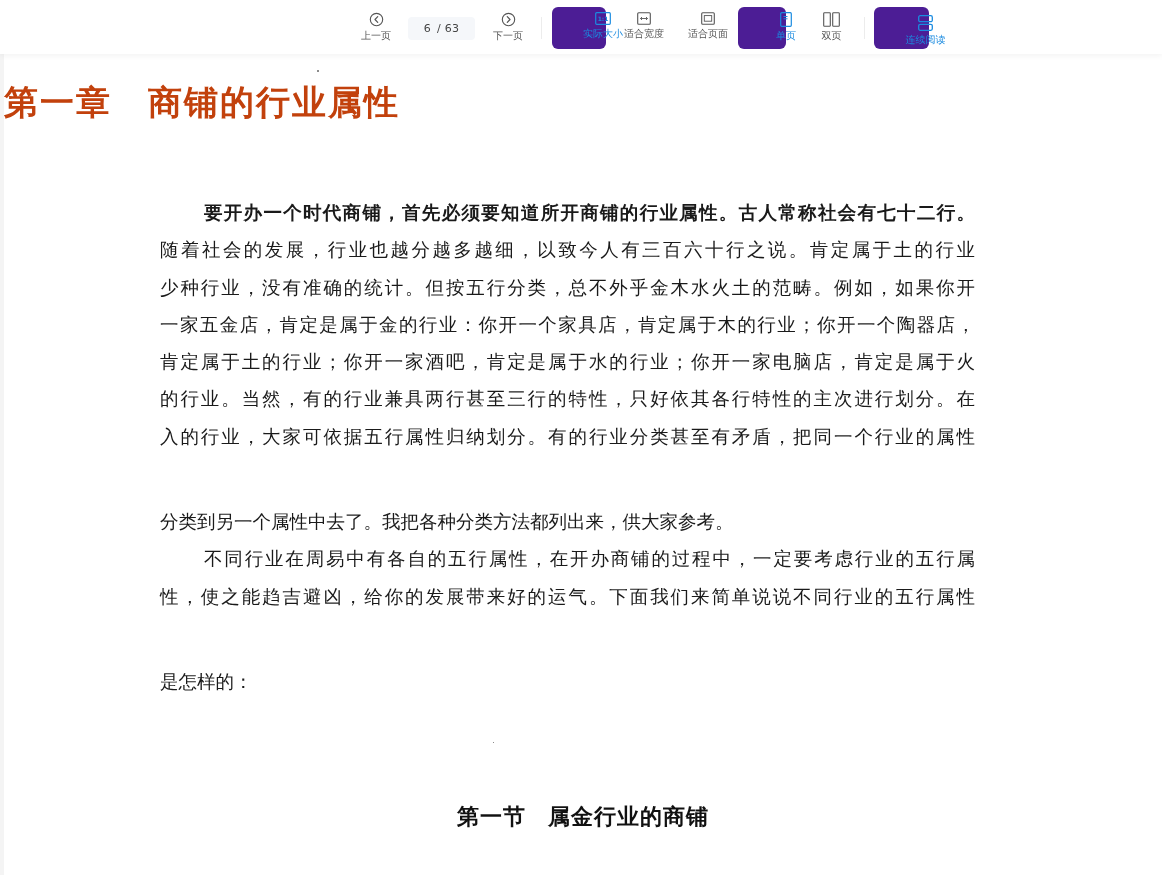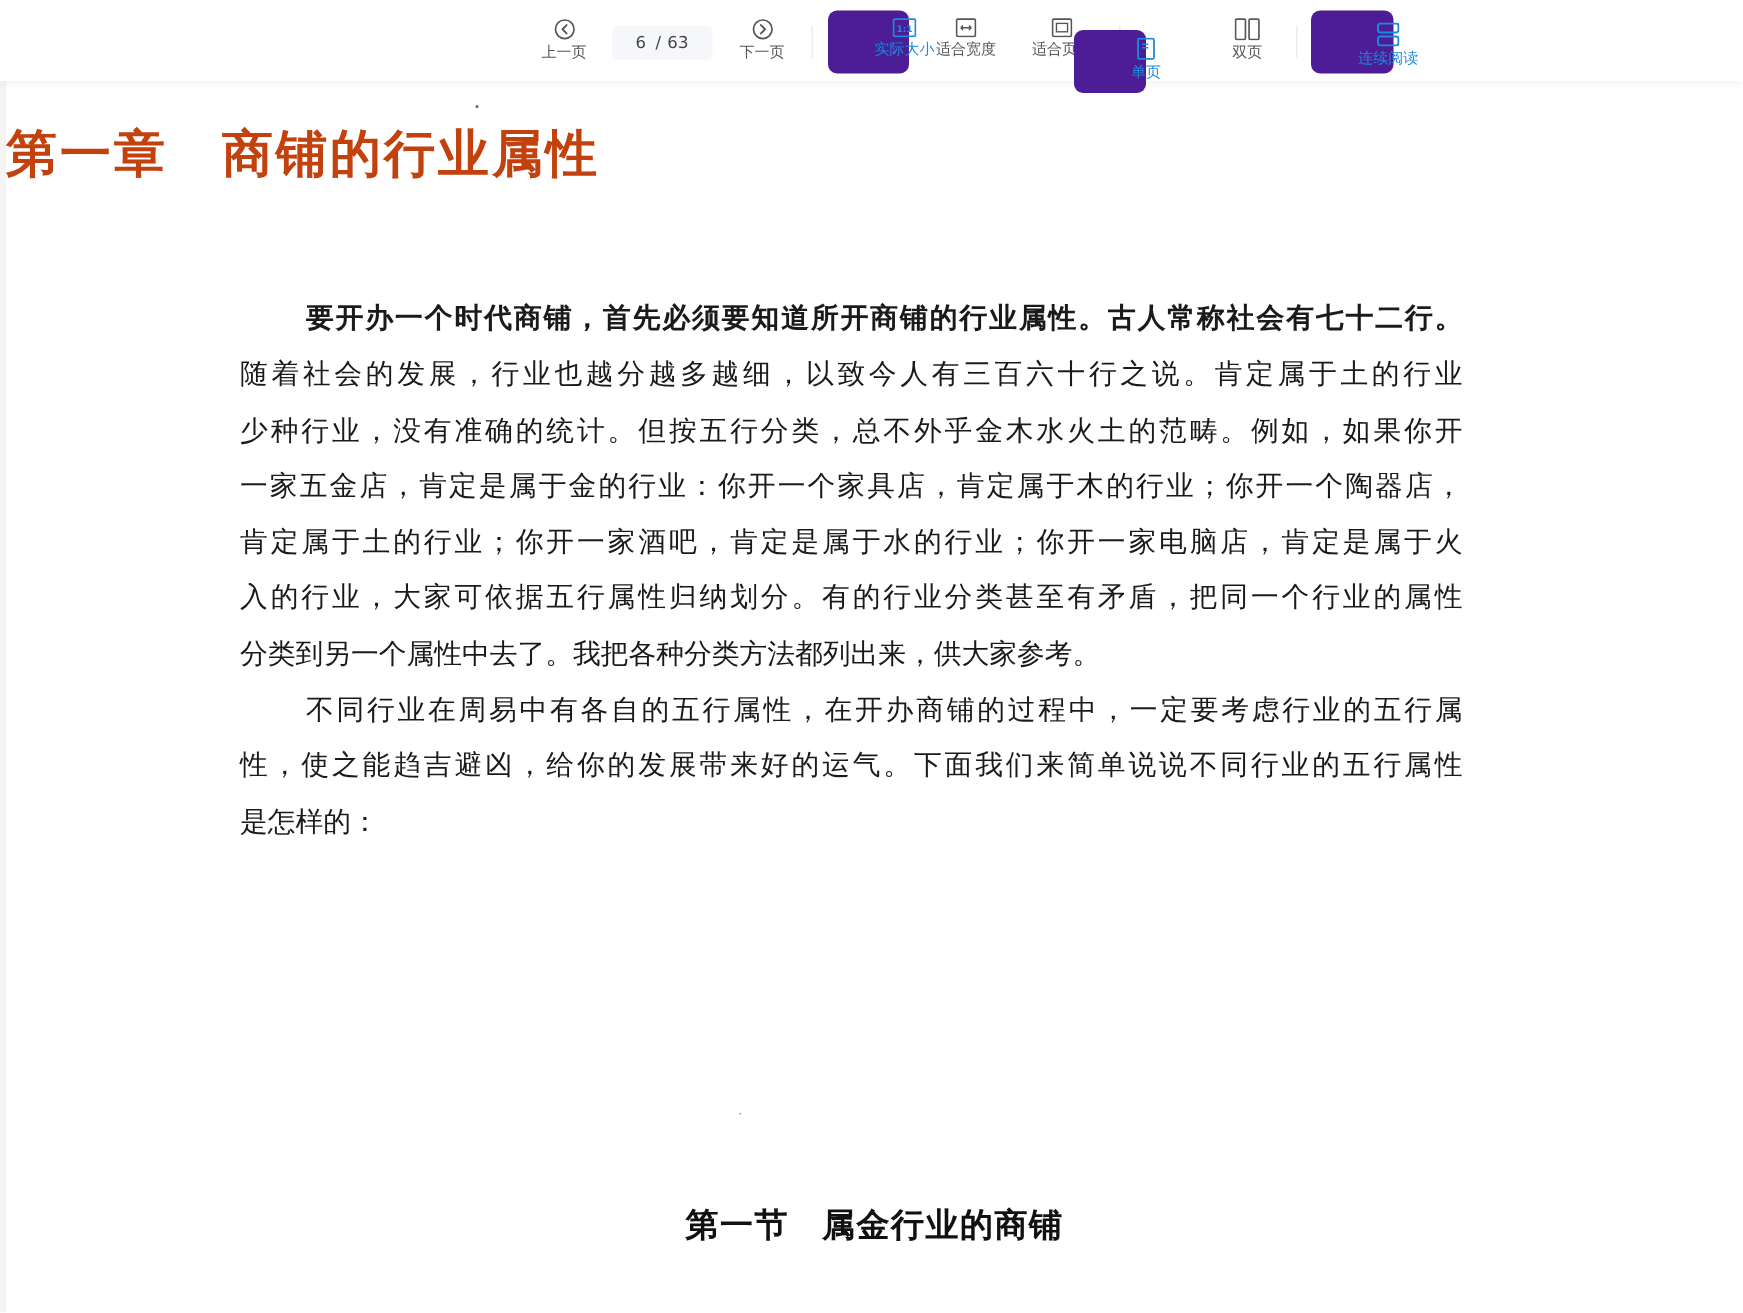--- a/index.html
+++ b/index.html
@@ -53,21 +53,21 @@
   .chapter-title .gap { display: inline-block; width: 36px; }
 
   .body-text {
     position: absolute; left: 156px; top: 140px; width: 815px;
     font-family: "DejaVu Serif", "Liberation Serif", serif;
     font-size: 18.5px; color: #1a1a1a;
     line-height: 37.3px;
     text-align: justify;
   }
   .body-text .line { display: block; white-space: nowrap; text-align-last: justify; text-align: justify; }
-  .body-text .line.last { text-align-last: left; }
+  .body-text .line.last { text-align-last: left; margin-top: 48px; }
 
   .section-title {
     position: absolute; left: 0; width: 1158px; top: 748px; text-align: center;
     font-family: "DejaVu Sans", sans-serif; font-size: 22px; color: #111; letter-spacing: 1px;
   }
   .section-title .gap { display: inline-block; width: 22px; }
 </style>
 </head>
 <body>
 
@@ -125,21 +125,21 @@
       <svg width="14" height="13" viewBox="0 0 14 13">
           <rect x="0.7" y="0.7" width="12.6" height="11.6" rx="1" fill="none" stroke="#555" stroke-width="1.1"></rect>
           <rect x="3.3" y="3.6" width="7.4" height="5.6" fill="none" stroke="#555" stroke-width="0.9"></rect>
         </svg>
     </span>
     <span class="lbl">适合页面</span>
   </div>
 
   <div class="tb-sep" style="left:746px;"></div>
 
-  <div class="tb-btn active" style="left:716px;width:43px;margin-top:13px;">
+  <div class="tb-btn active" style="left:738px;width:43px;">
     <span>
       <svg width="12" height="15" viewBox="0 0 12 15">
           <rect x="0.7" y="0.7" width="10.6" height="13.6" rx="1" fill="none" stroke="#1a8be0" stroke-width="1.2"></rect>
           <path d="M3.5 4.5 H7.5 M3.5 6.8 H7.5" stroke="#1a8be0" stroke-width="1"></path>
         </svg>
     </span>
     <span class="lbl">单页</span>
   </div>
 
   <div class="tb-btn" style="left:810px;width:43px;">
@@ -176,20 +176,21 @@
       <span>第一章</span><span class="gap"></span><span>商铺的行业属性</span>
     </h1>
 
     <div class="body-text">
       <div>
         <span class="line" style="padding-left:44px;font-weight:bold;">要开办一个时代商铺，首先必须要知道所开商铺的行业属性。古人常称社会有七十二行。</span>
         <span class="line">随着社会的发展，行业也越分越多越细，以致今人有三百六十行之说。肯定属于土的行业</span>
         <span class="line">少种行业，没有准确的统计。但按五行分类，总不外乎金木水火土的范畴。例如，如果你开</span>
         <span class="line">一家五金店，肯定是属于金的行业：你开一个家具店，肯定属于木的行业；你开一个陶器店，</span>
         <span class="line">肯定属于土的行业；你开一家酒吧，肯定是属于水的行业；你开一家电脑店，肯定是属于火</span>
+        <span class="line">的行业。当然，有的行业兼具两行甚至三行的特性，只好依其各行特性的主次进行划分。在</span>
         <span class="line">入的行业，大家可依据五行属性归纳划分。有的行业分类甚至有矛盾，把同一个行业的属性</span>
         <span class="line last">分类到另一个属性中去了。我把各种分类方法都列出来，供大家参考。</span>
       </div>
       <div>
         <span class="line" style="padding-left:44px;">不同行业在周易中有各自的五行属性，在开办商铺的过程中，一定要考虑行业的五行属</span>
         <span class="line">性，使之能趋吉避凶，给你的发展带来好的运气。下面我们来简单说说不同行业的五行属性</span>
         <span class="line last">是怎样的：</span>
       </div>
     </div>
 

